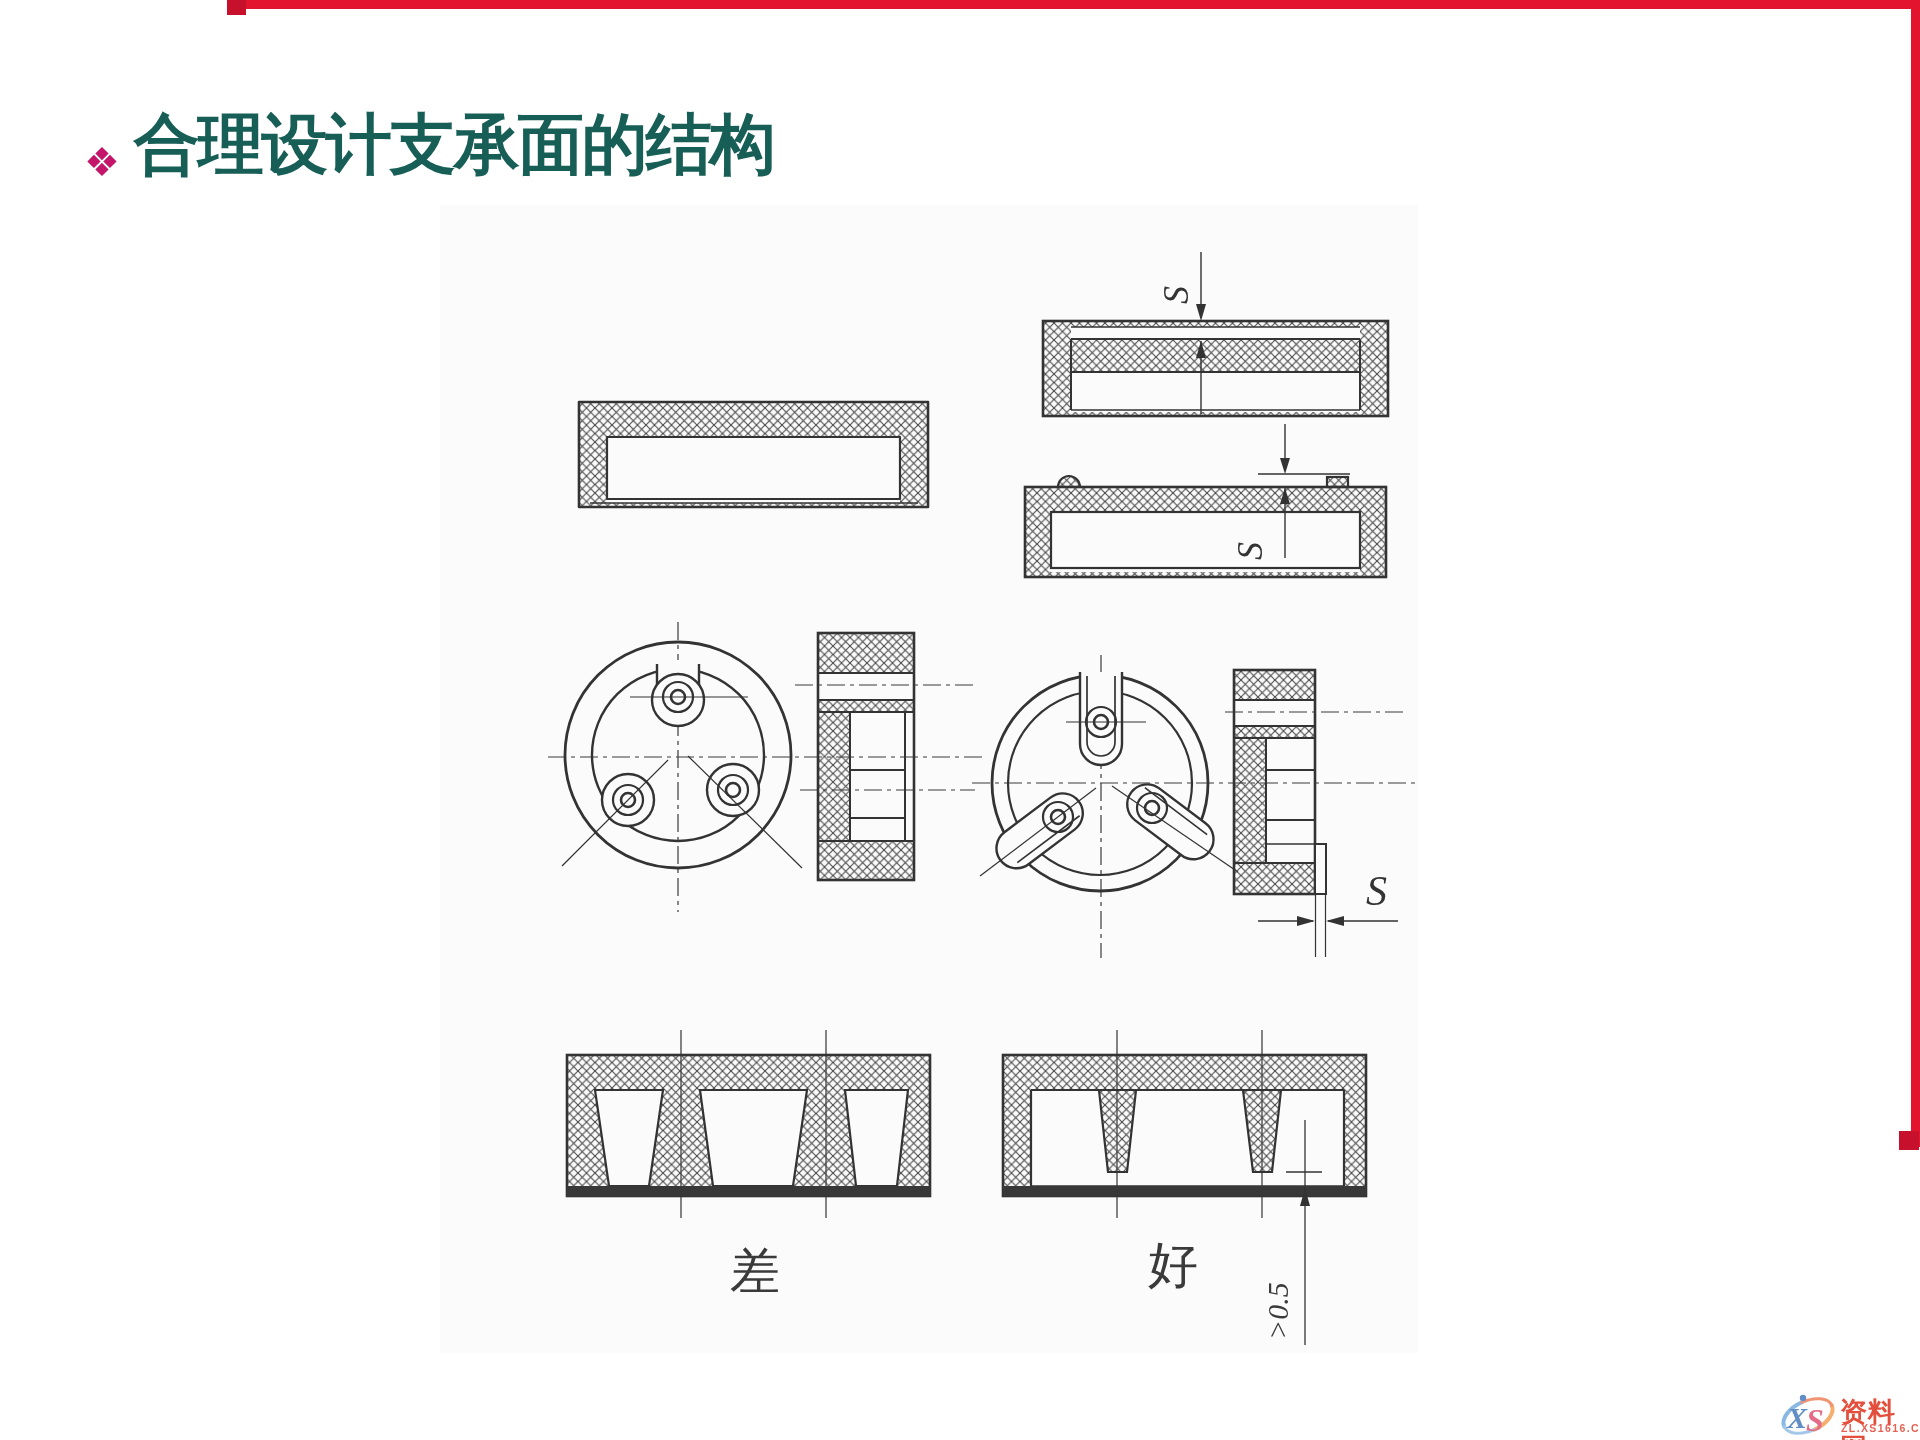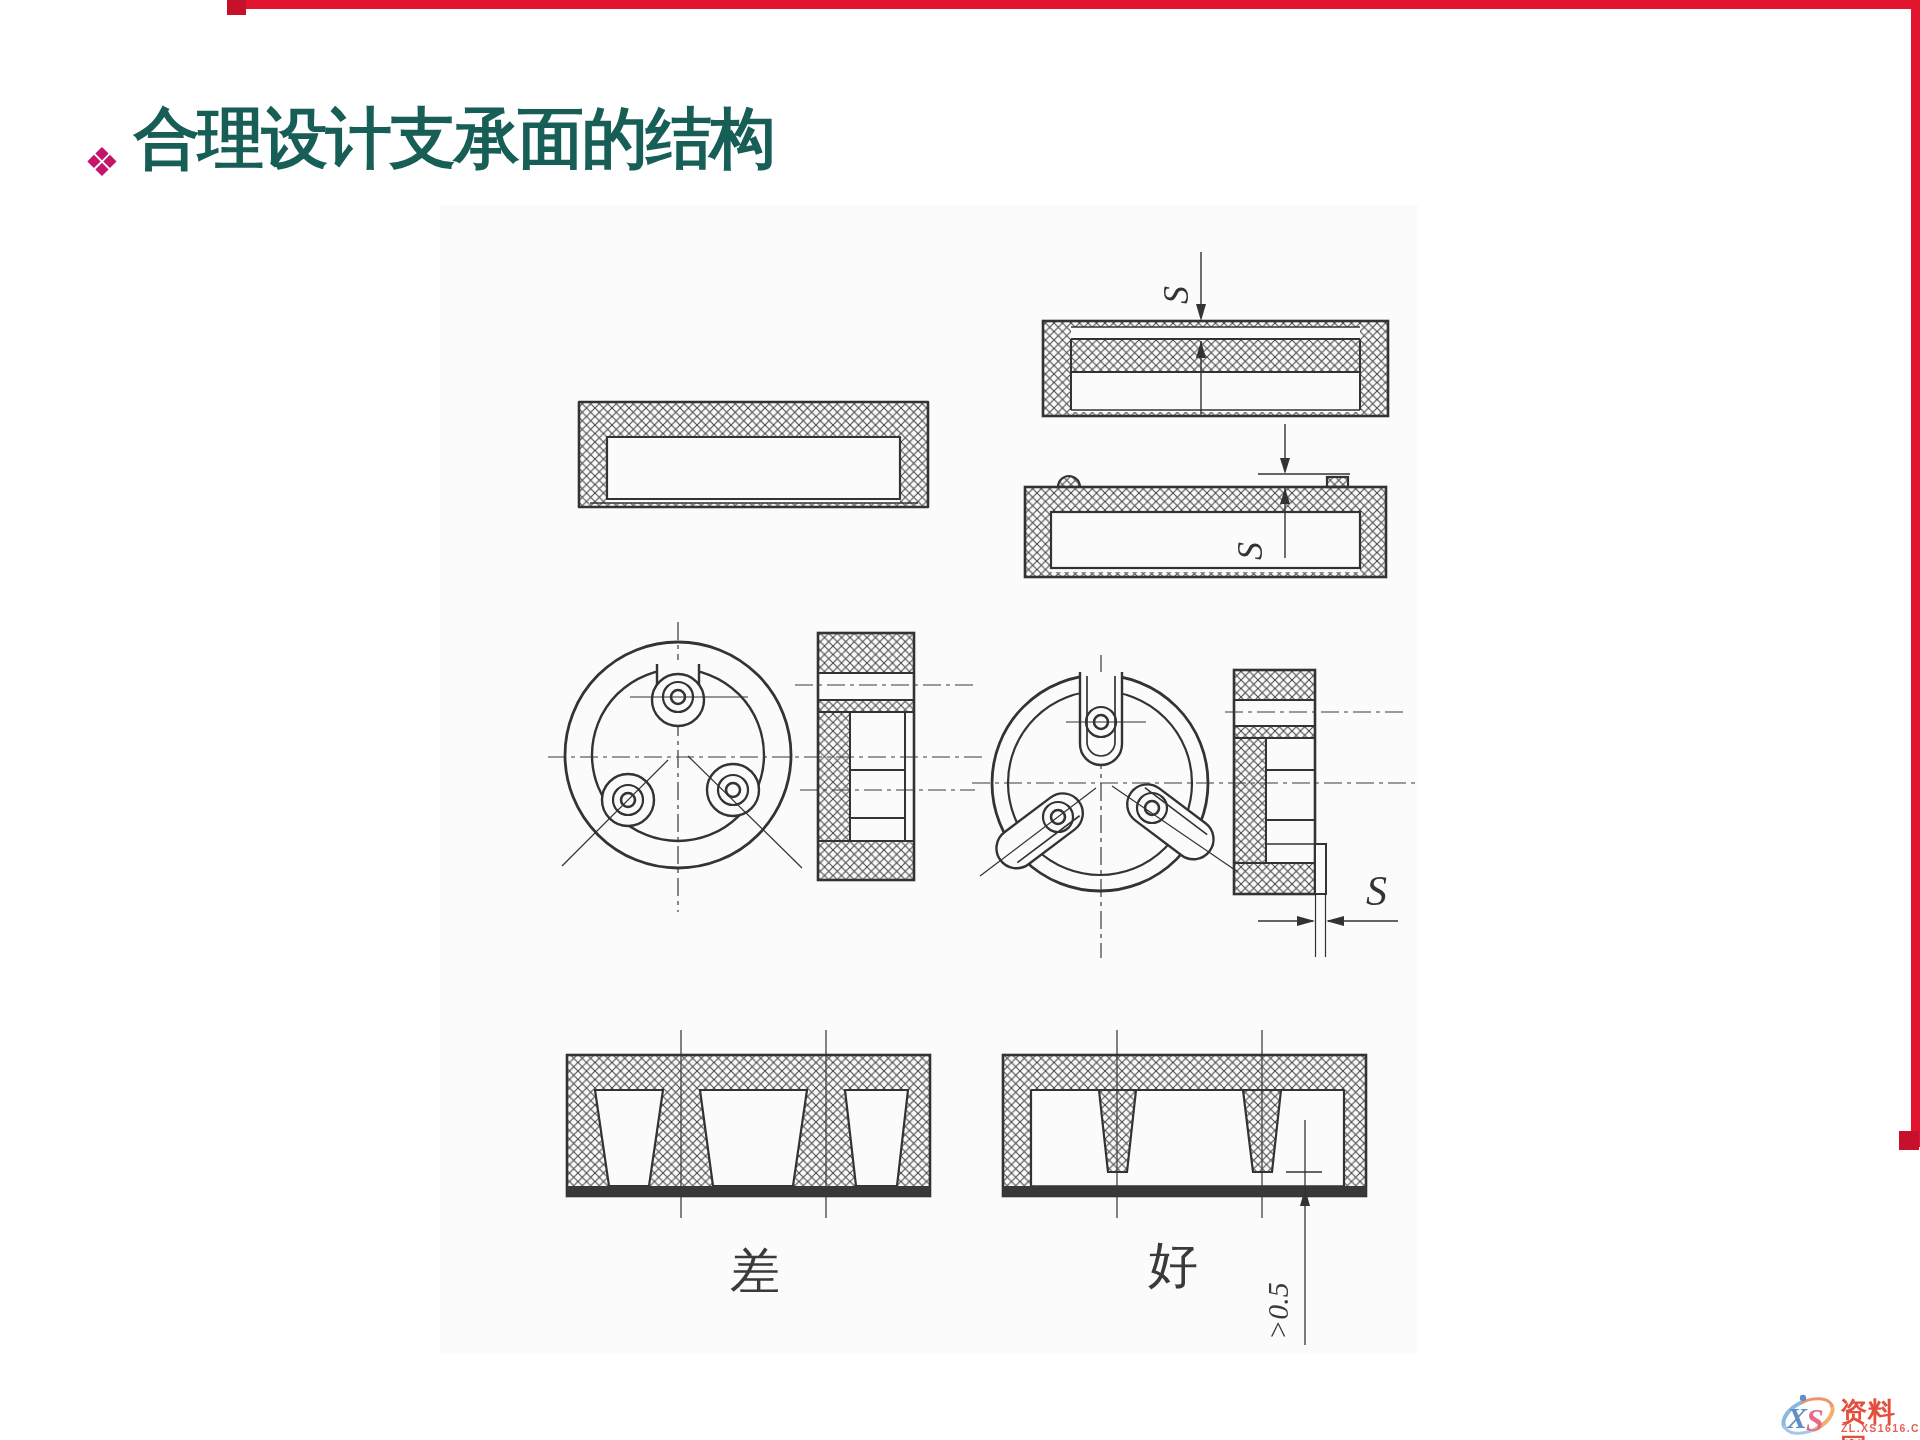--- a/index.html
+++ b/index.html
@@ -11,21 +11,21 @@
   .accent-top{position:absolute;left:233px;top:0;width:1687px;height:9px;background:#e3142d;}
   .accent-top-sq{position:absolute;left:227px;top:0;width:19px;height:15px;background:#c6102c;}
   .accent-right{position:absolute;left:1911px;top:0;width:9px;height:1147px;background:#e3142d;}
   .accent-right-sq{position:absolute;left:1899px;top:1131px;width:20px;height:19px;background:#c6102c;}
 
   
   .title-row{position:absolute;left:84px;top:108px;display:flex;align-items:flex-start;}
   .title-bullet{color:#c4156b;font-size:40px;line-height:1;margin-top:34px;margin-right:14px;}
   .page-title{
     color:#175e56;font-size:66px;font-weight:bold;letter-spacing:-2px;line-height:1.1;
-    font-family:Liberation Mono, monospace;white-space:nowrap;
+    font-family:Liberation Sans, sans-serif;white-space:nowrap;
   }
 
   
   .figure-wrap{position:absolute;left:440px;top:205px;width:980px;height:1150px;}
   svg{display:block;}
   text.cjk{font-family:"Liberation Sans", sans-serif;}
   .dimS{font-family:"Liberation Serif", serif;font-style:italic;}
 
   
   .watermark{position:absolute;left:1774px;top:1389px;width:146px;height:50px;opacity:.92;}

